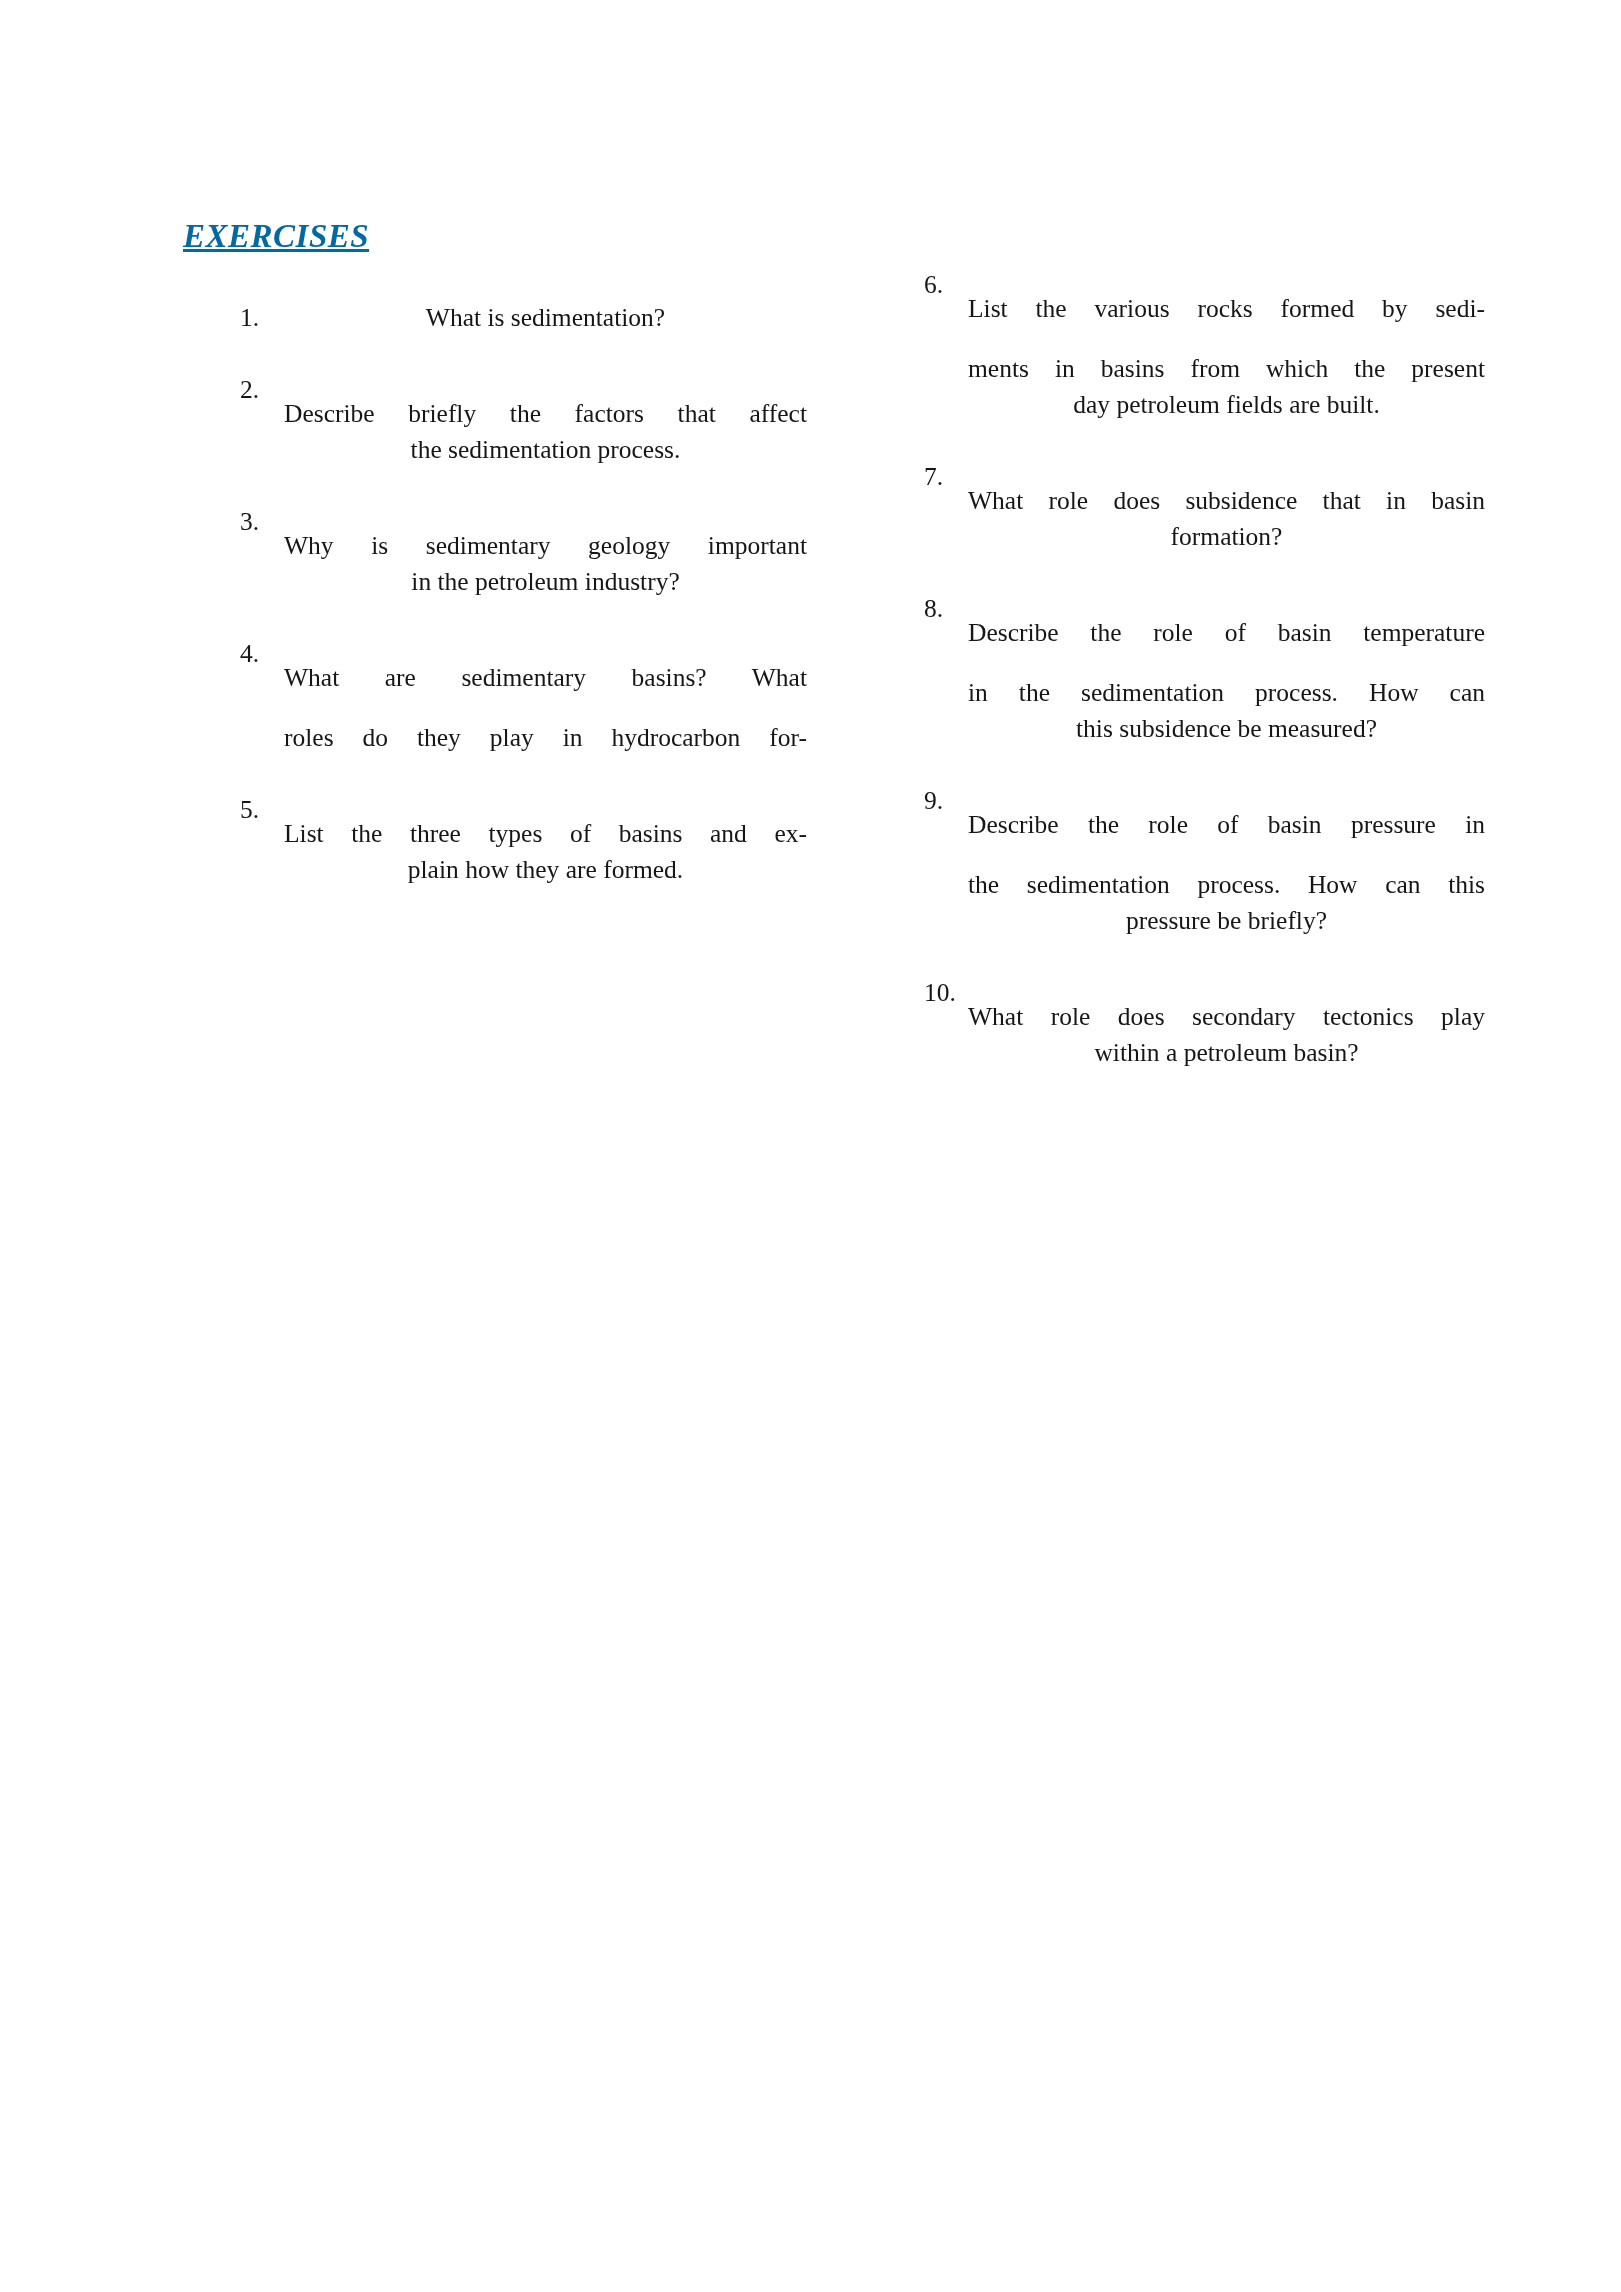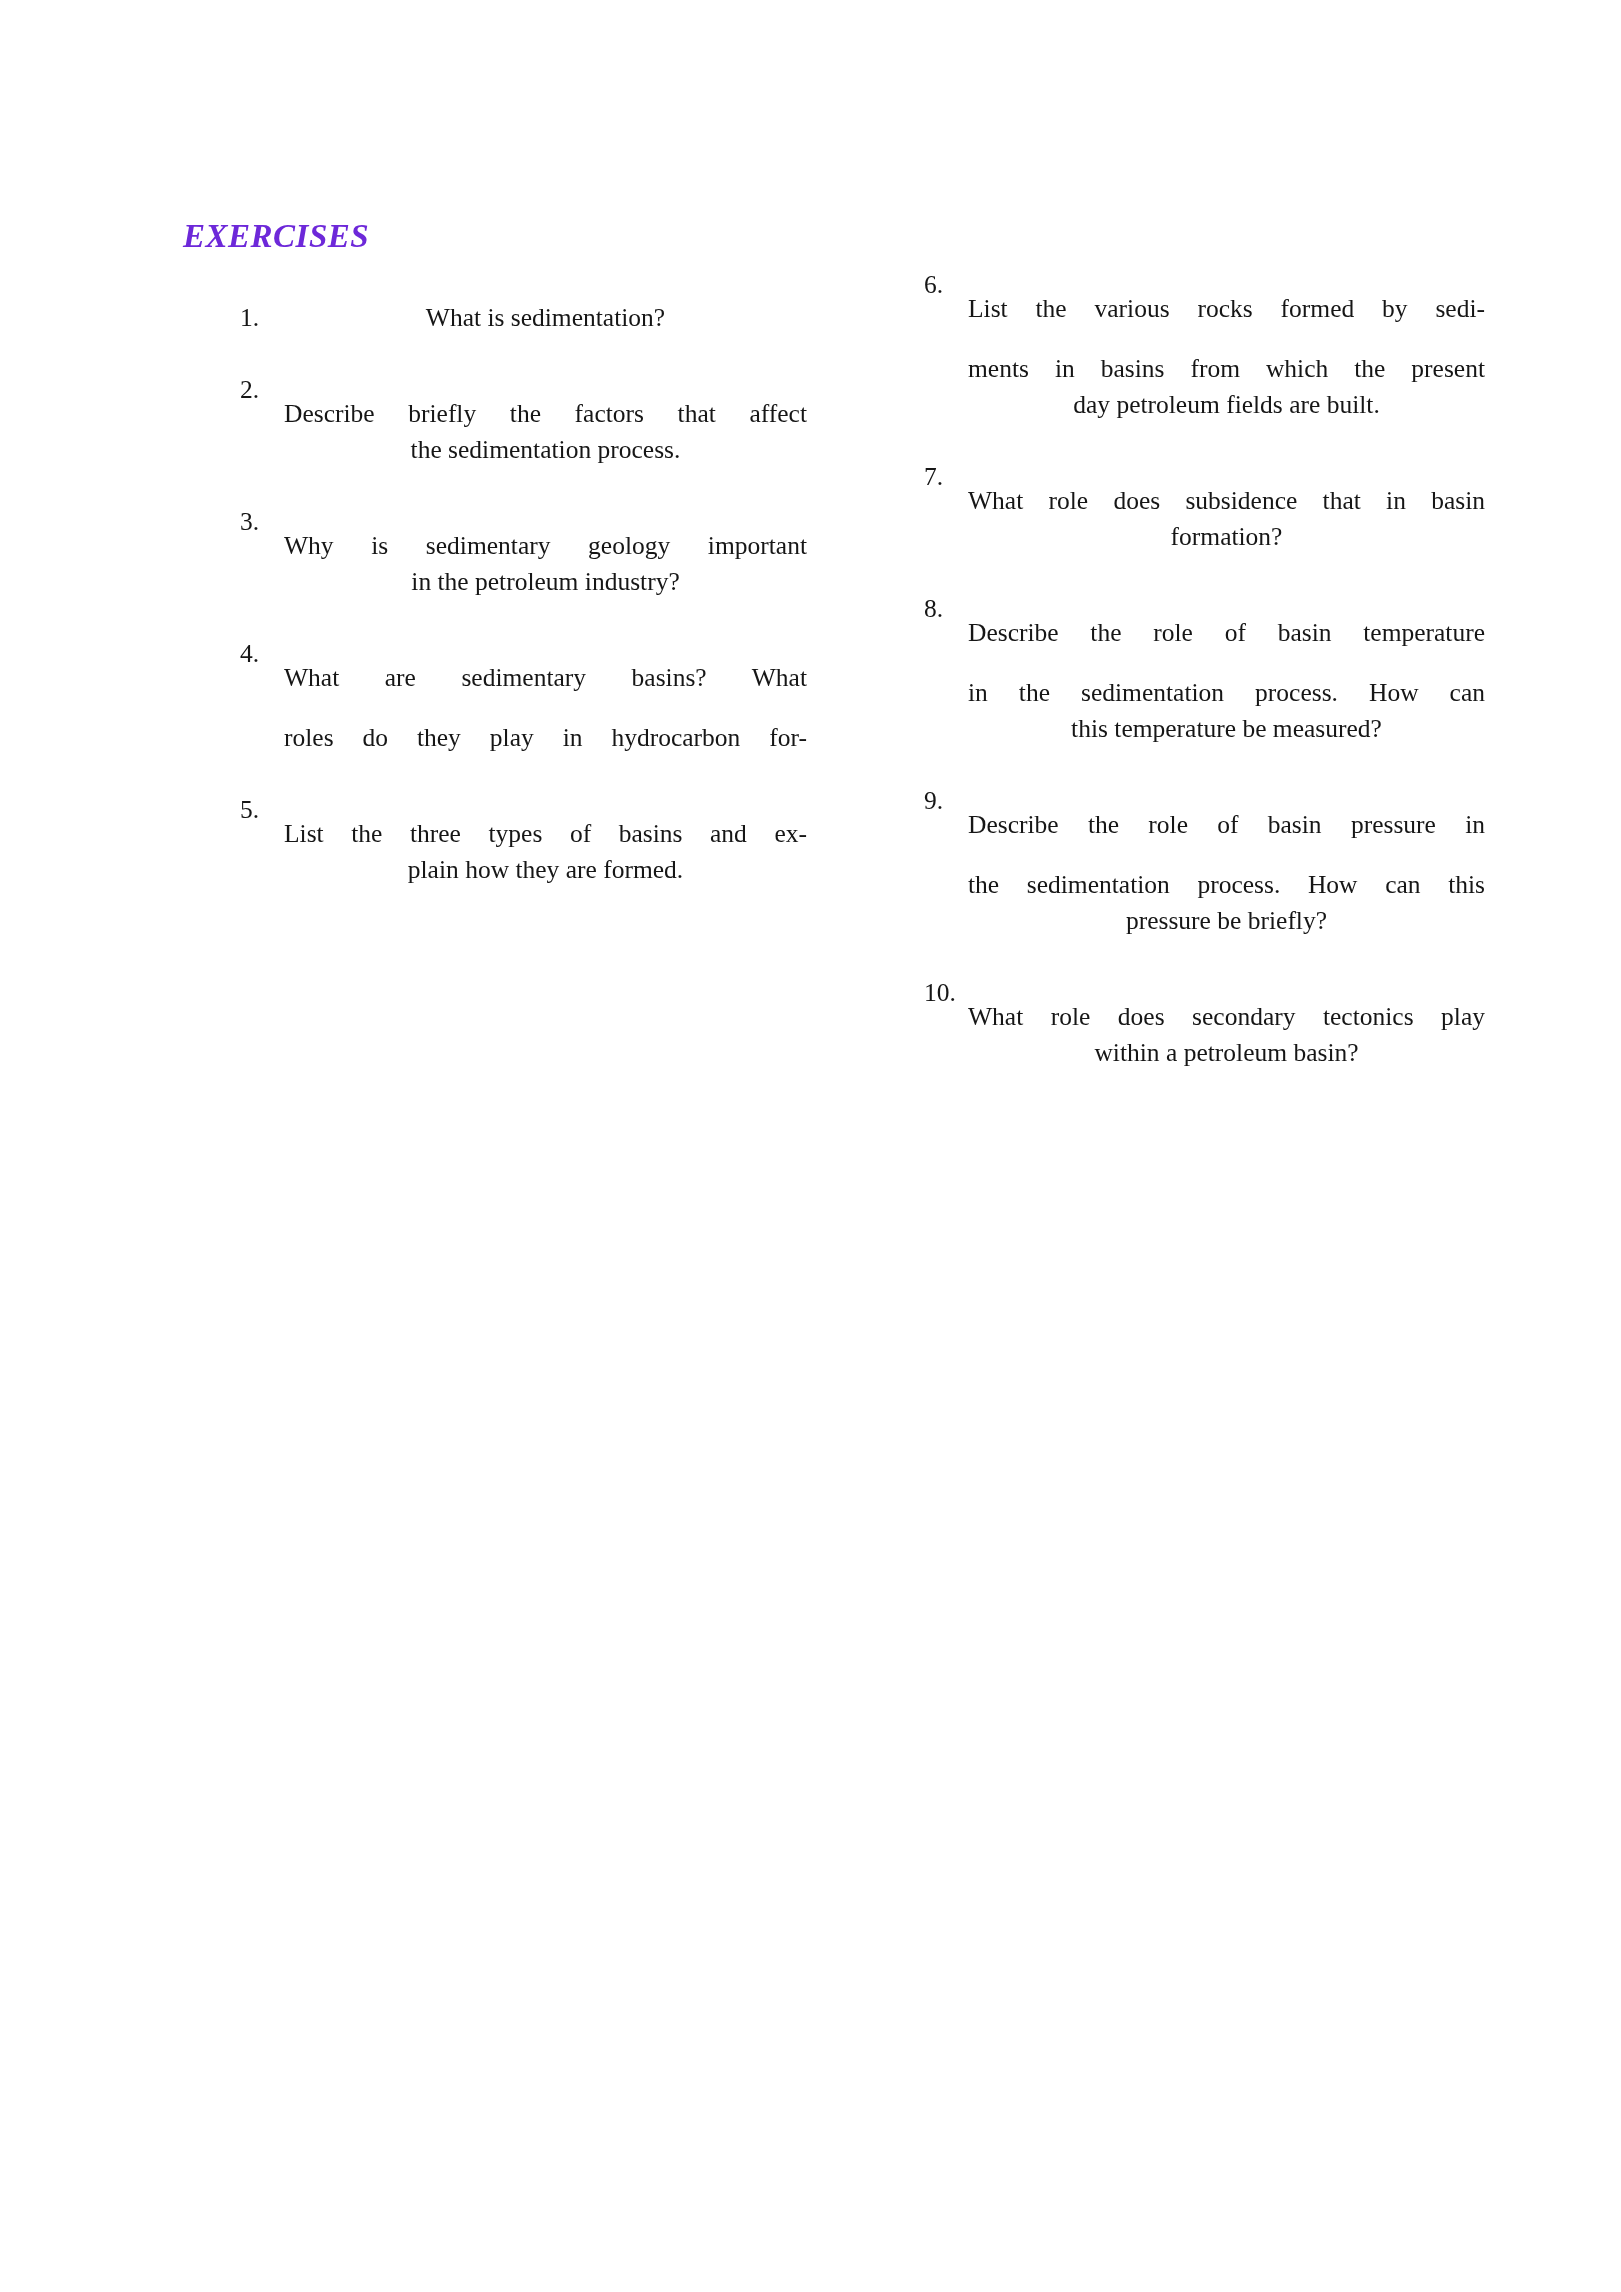--- a/index.html
+++ b/index.html
@@ -51,21 +51,21 @@
   .line.fill {
     text-align: justify;
     text-align-last: justify;
     margin-top: 24px;
   }
 </style>
 </head>
 <body>
 
 <div class="page" style="color: rgb(22, 22, 22);">
-  <div class="heading" style="color: #6d28d9;">EXERCISES</div>
+  <div class="heading" style="color: #0369a1; text-decoration: underline;">EXERCISES</div>
 
   <div class="col col-left">
       <div class="item">
         <div class="num">1.</div>
         <div class="itembody">
           <div class="line">What is sedimentation?</div>
         </div>
       </div>
       <div class="item">
         <div class="num">2.</div>
@@ -111,21 +111,21 @@
         <div class="itembody">
           <div class="line fill">What role does subsidence that in basin</div>
           <div class="line">formation?</div>
         </div>
       </div>
       <div class="item">
         <div class="num">8.</div>
         <div class="itembody">
           <div class="line fill">Describe the role of basin temperature</div>
           <div class="line fill">in the sedimentation process. How can</div>
-          <div class="line">this temperature be measured?</div>
+          <div class="line">this subsidence be measured?</div>
         </div>
       </div>
       <div class="item">
         <div class="num">9.</div>
         <div class="itembody">
           <div class="line fill">Describe the role of basin pressure in</div>
           <div class="line fill">the sedimentation process. How can this</div>
           <div class="line">pressure be briefly?</div>
         </div>
       </div>

